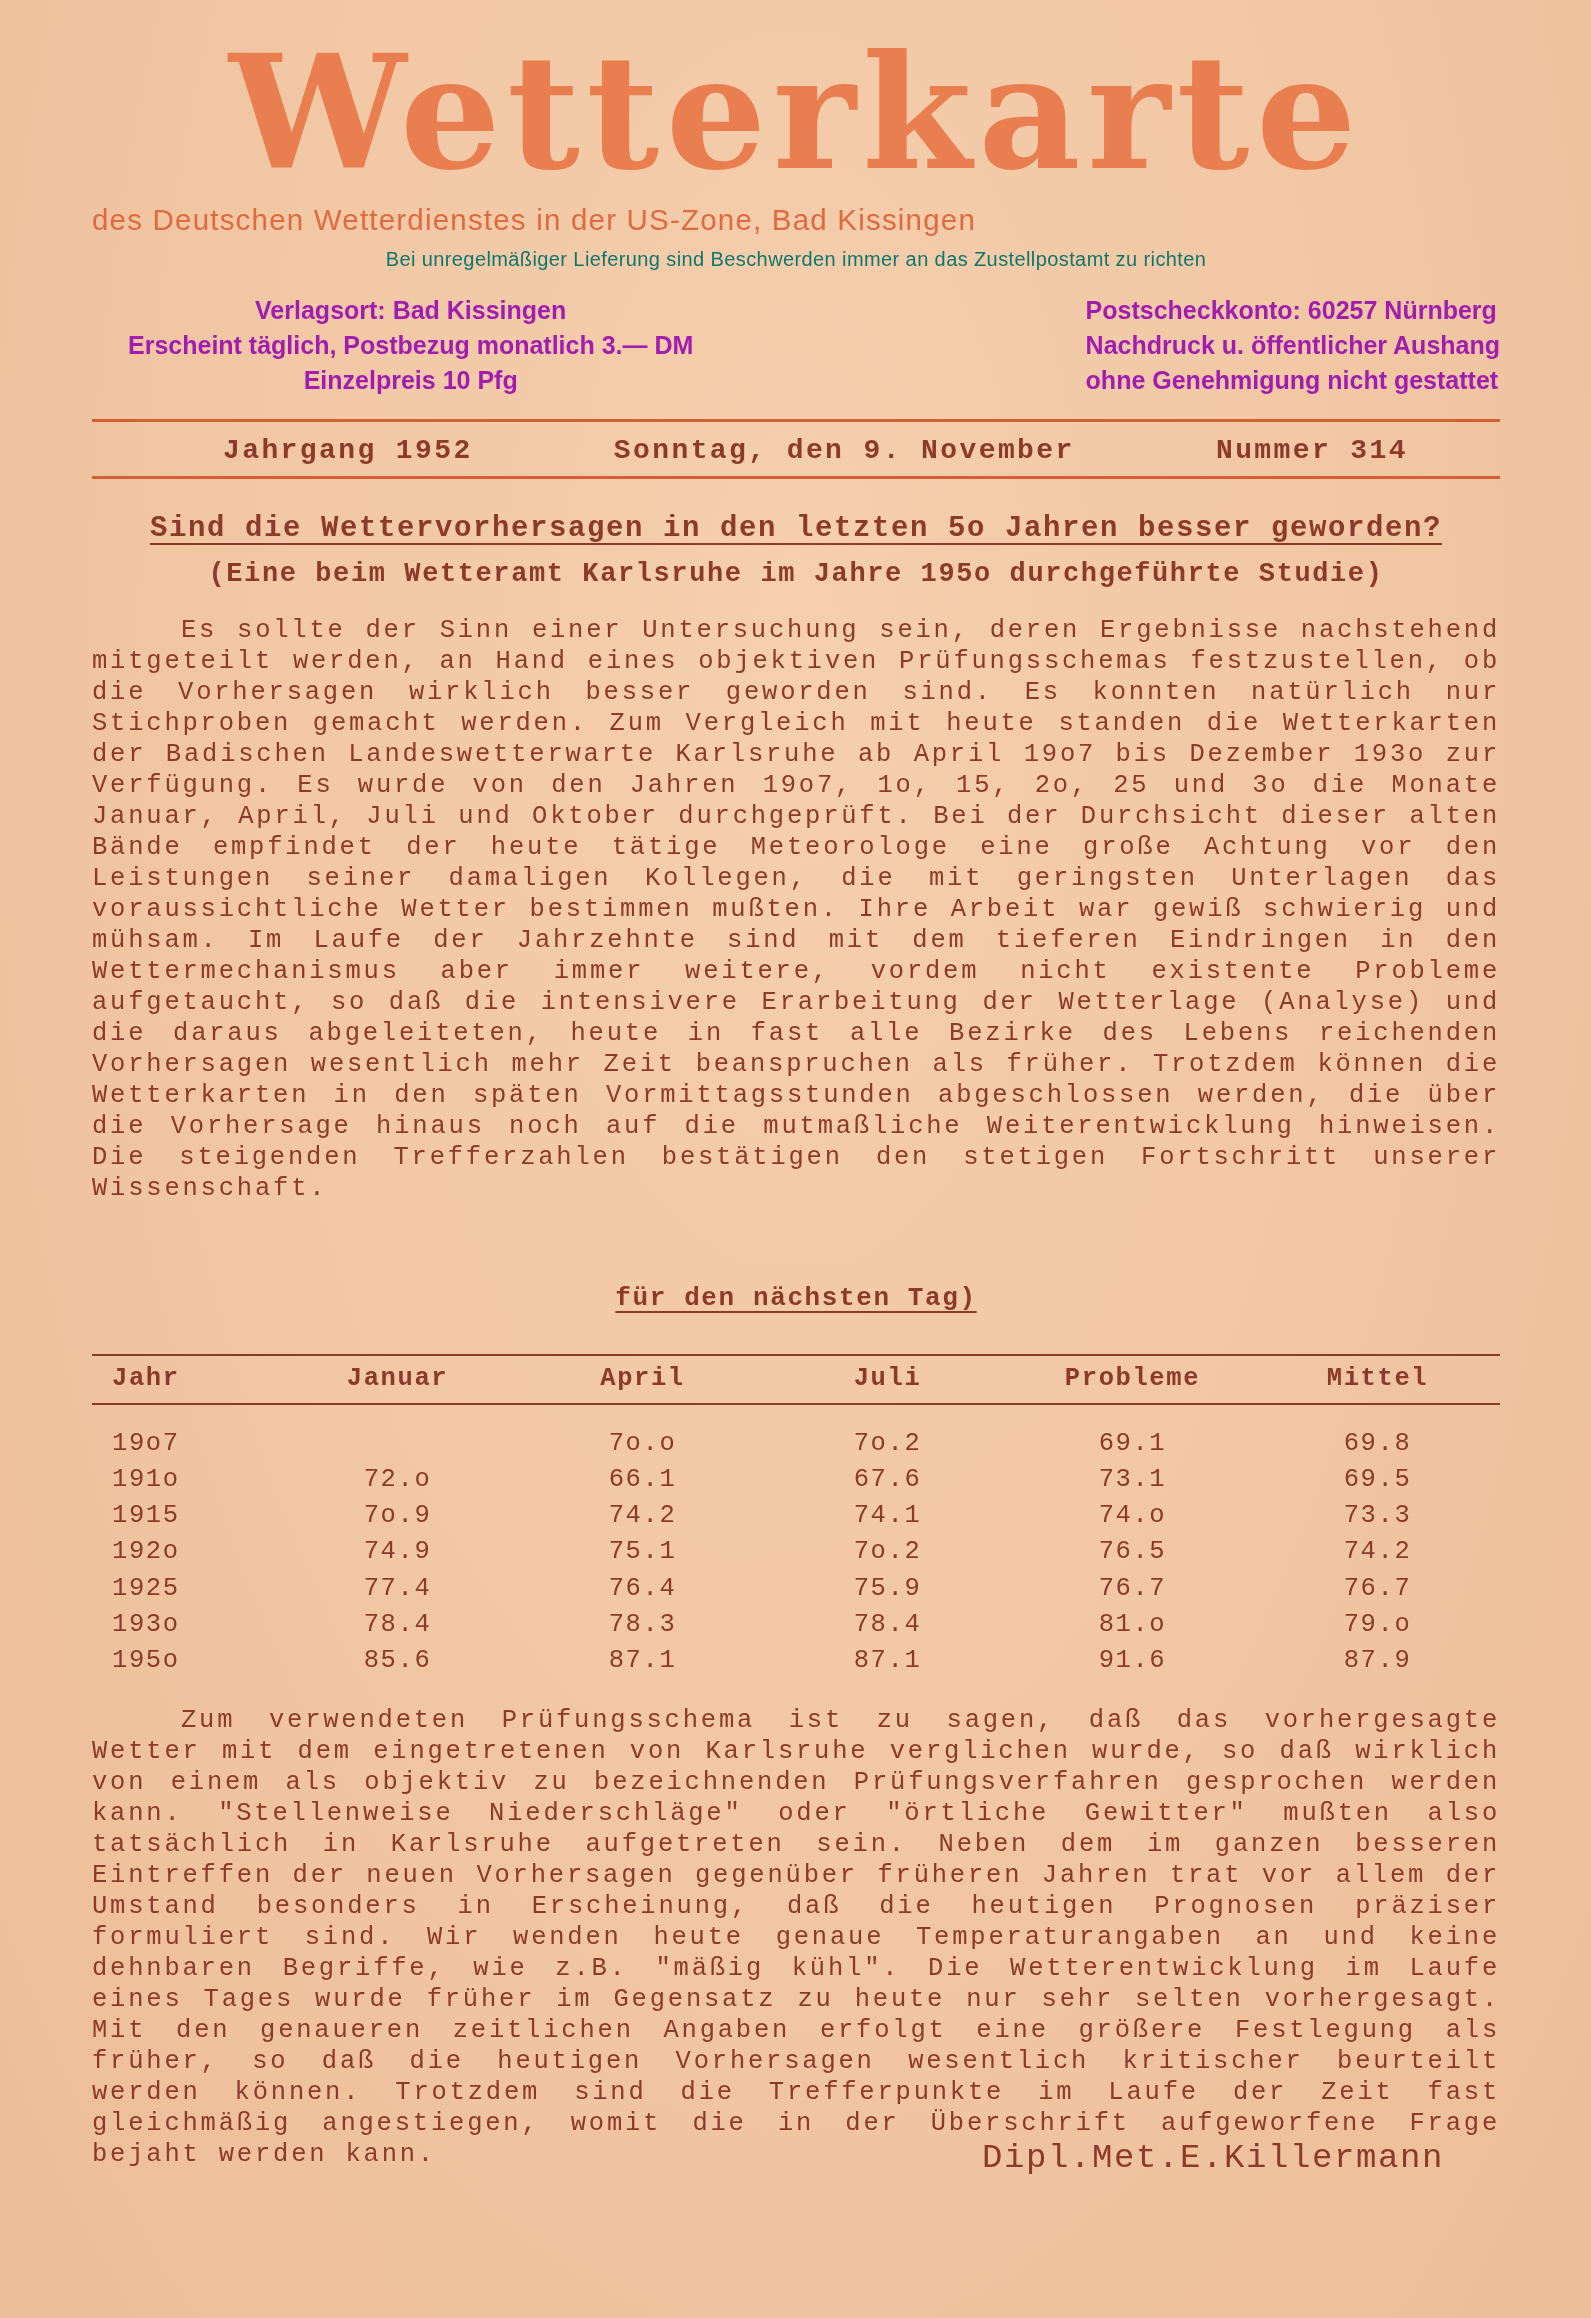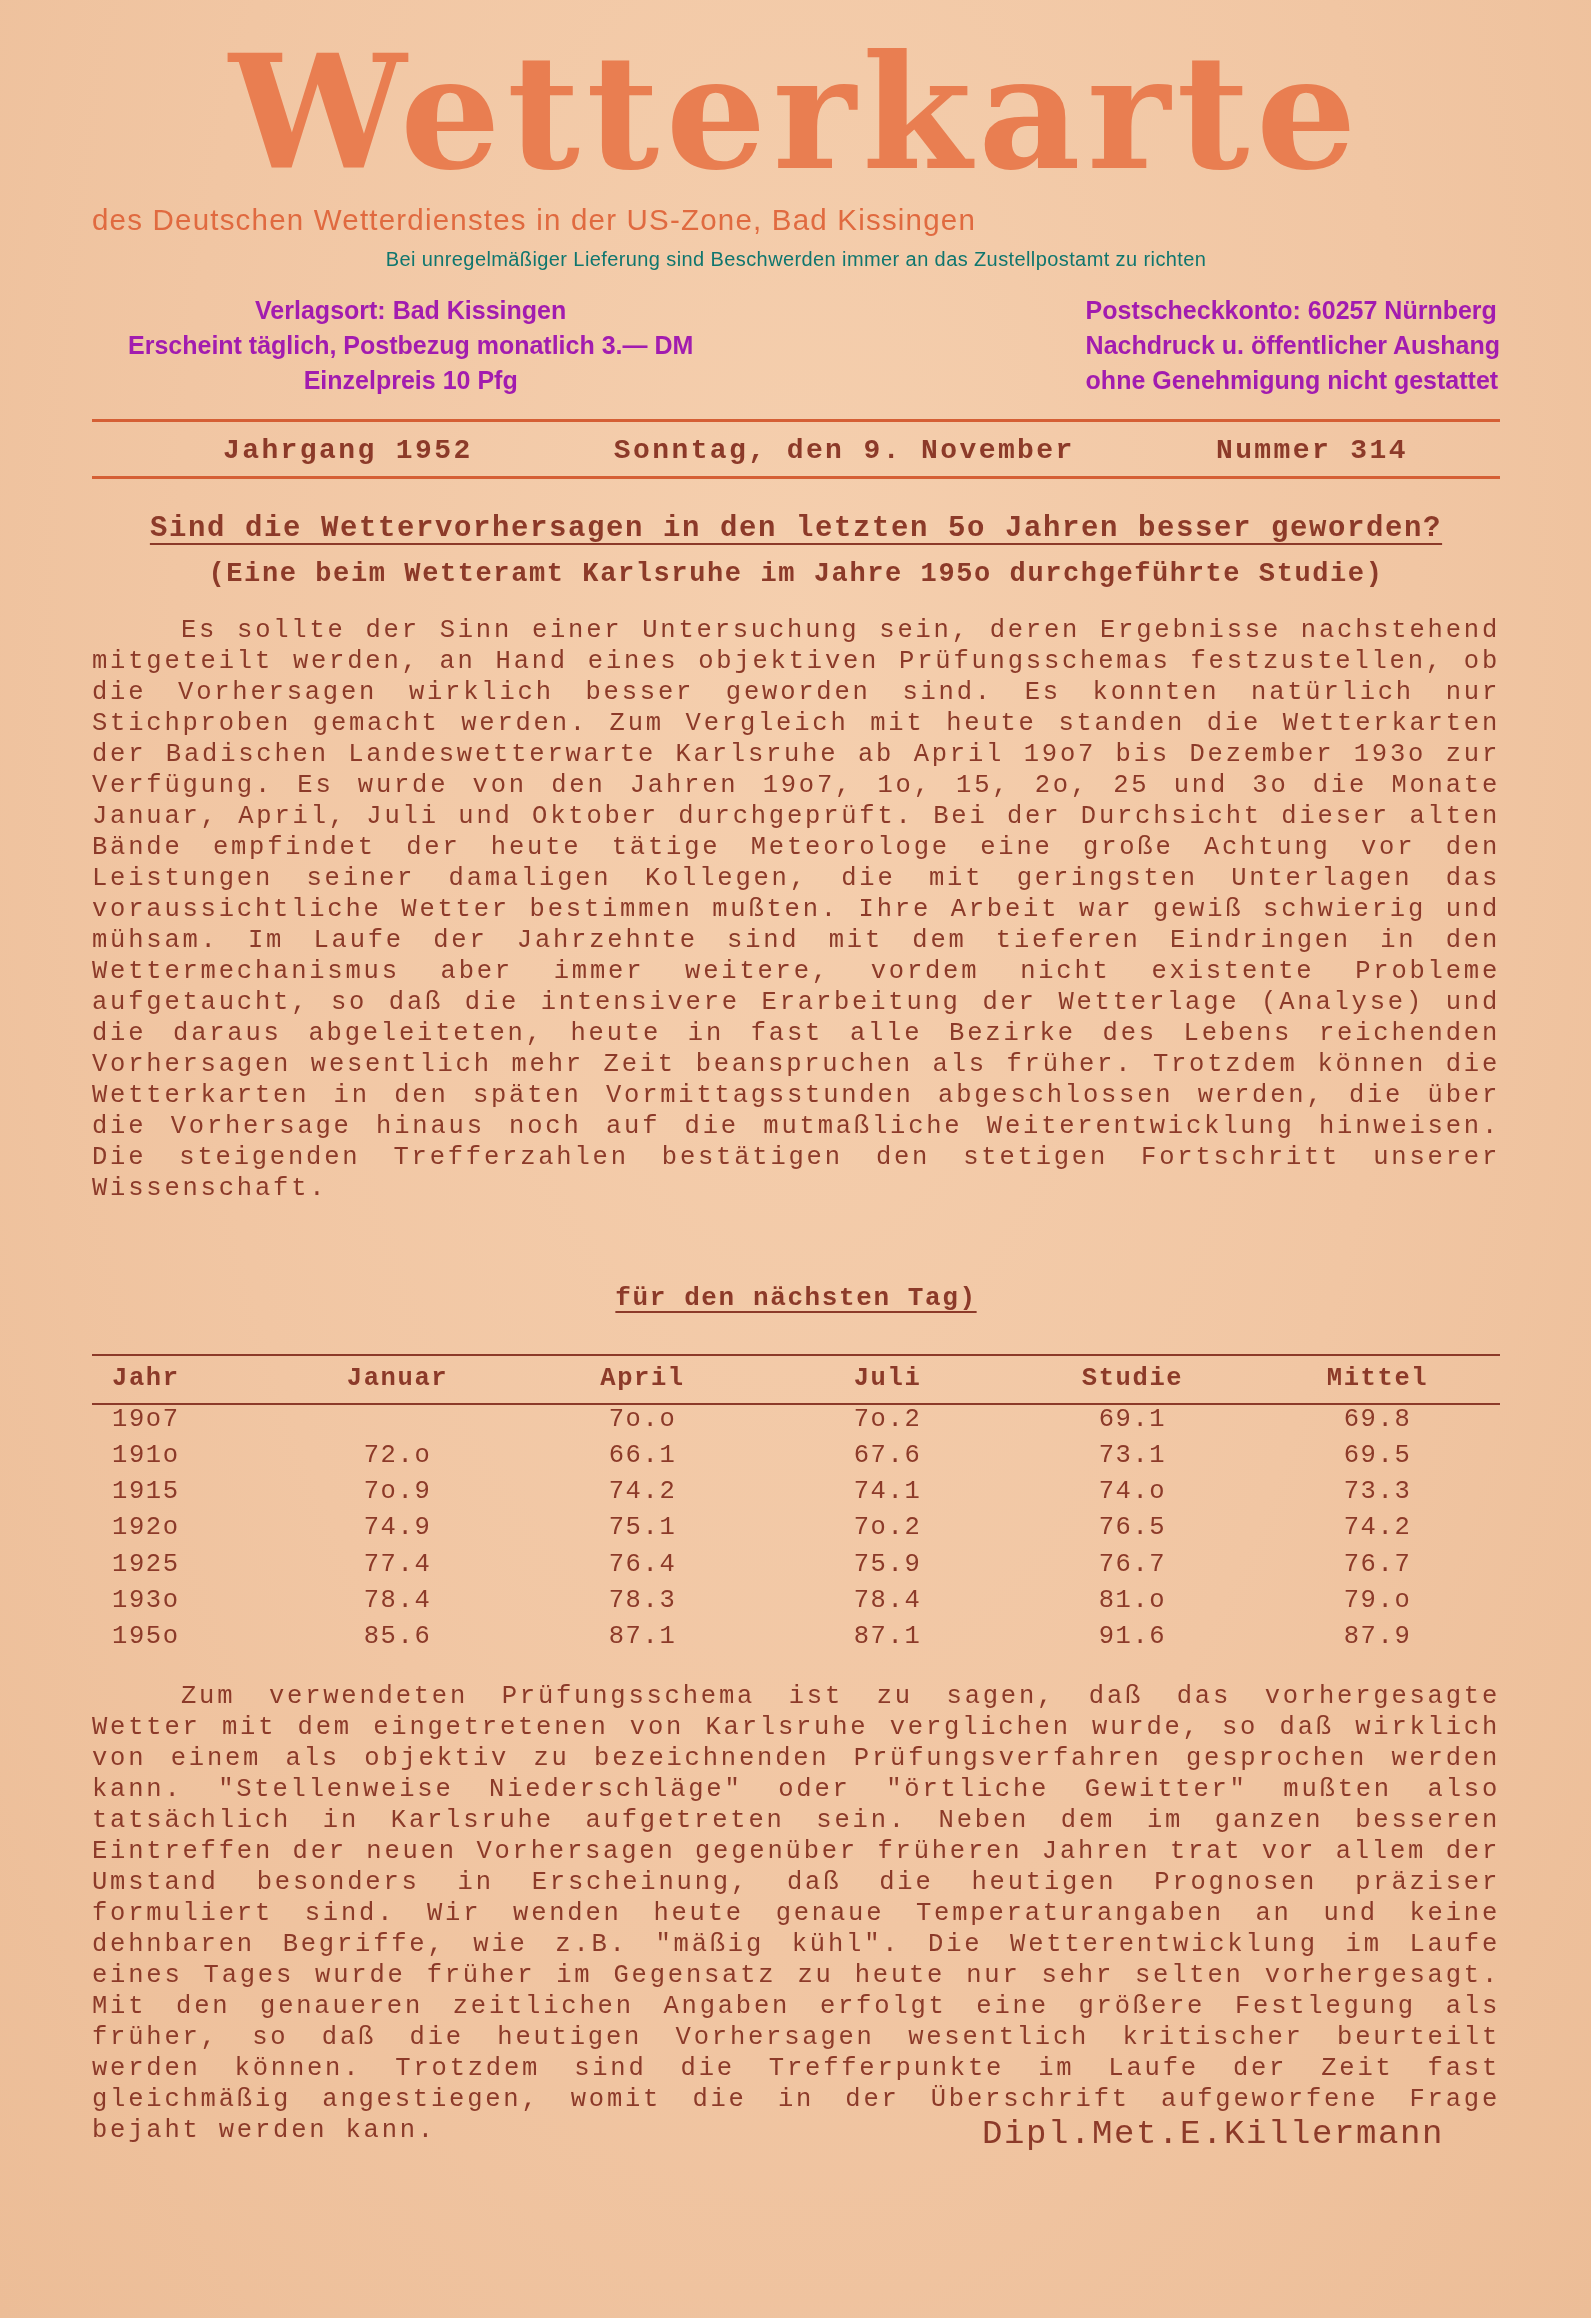--- a/index.html
+++ b/index.html
@@ -118,21 +118,21 @@
     border-collapse:collapse;
     font-size:25.5px;
     letter-spacing:1.6px;
   }
   table.score thead tr {
     border-top:2.4px solid #8c3a29;
     border-bottom:2.4px solid #8c3a29;
   }
   table.score th { font-weight:700; padding:8px 0 10.3px 0; }
   table.score td { padding:3.2px 0 4px 0; }
-  table.score tbody tr:first-child td { padding-top:0; }
+  table.score tbody tr:first-child td { padding-top:24px; }
   table.score th:first-child,
   table.score td:first-child { width:13%; text-align:left; padding-left:20px; }
   table.score th:not(:first-child),
   table.score td:not(:first-child) { width:17.4%; text-align:center; }
 
   
   .signature {
     font-size:34px;
     letter-spacing:1.6px;
     text-align:right;
@@ -185,21 +185,21 @@
       <span class="u">für den nächsten Tag)</span>
     </h3>
 
     <table class="score">
       <thead>
         <tr id="score-table-head">
             <th>Jahr</th>
             <th>Januar</th>
             <th>April</th>
             <th>Juli</th>
-            <th>Studie</th>
+            <th>Probleme</th>
             <th>Mittel</th>
           </tr>
       </thead>
       <tbody id="score-table-body">
           <tr>
             <td>19o7</td>
             <td></td>
             <td>7o.o</td>
             <td>7o.2</td>
             <td>69.1</td>

